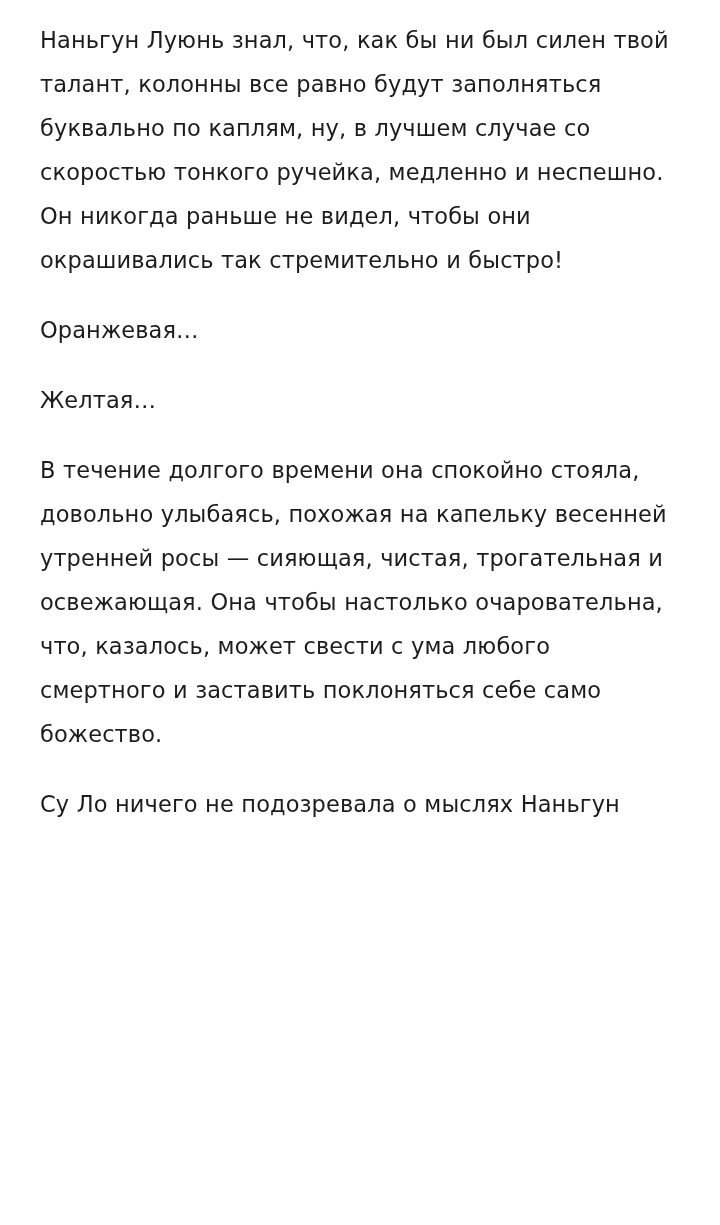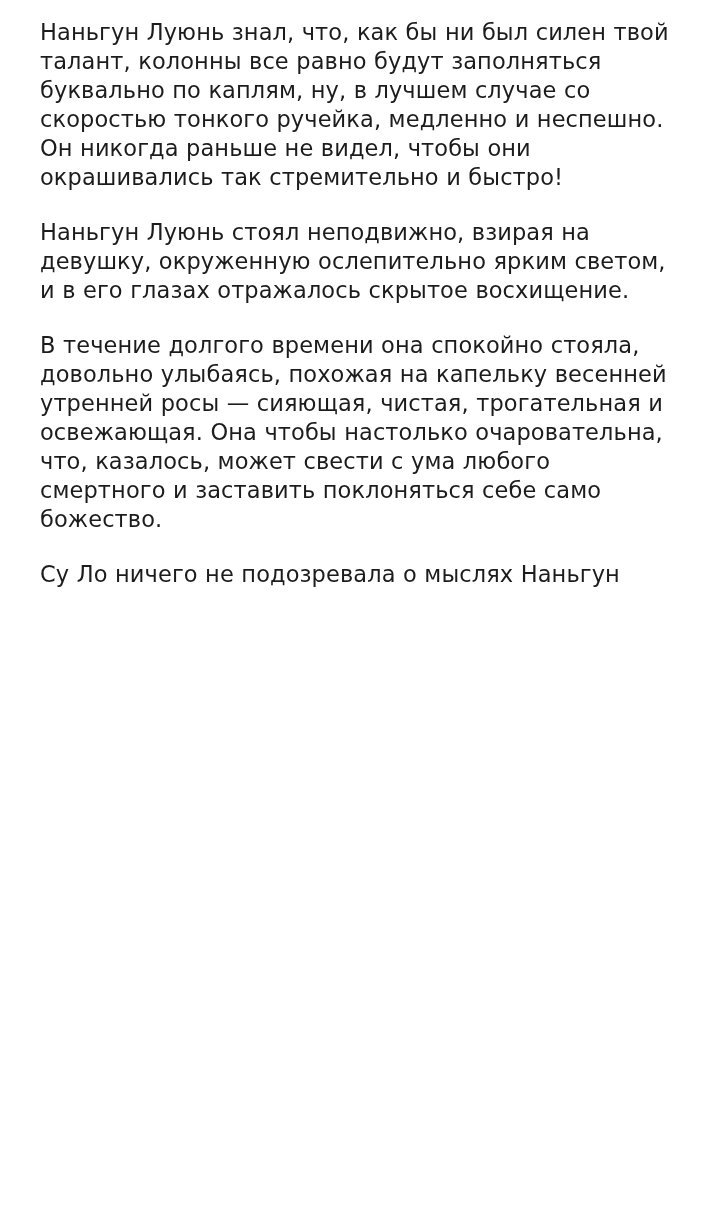--- a/index.html
+++ b/index.html
@@ -14,36 +14,37 @@
     font-family: "DejaVu Sans", "Liberation Sans", sans-serif;
   }
   #reader {
     box-sizing: border-box;
     width: 720px;
     padding: 18px 40px 0 40px;
   }
   p.para {
     margin: 0 0 26px 0;
     font-size: 22.5px;
-    line-height: 29px;
+    line-height: 44px;
     color: #1c1c1c;
     font-weight: 400;
     letter-spacing: 0.1px;
     text-align: left;
     word-spacing: 0.2px;
   }
   p.para:last-child {
     margin-bottom: 0;
   }
   .clipped {
     max-height: 38px;
     overflow: hidden;
   }
 </style>
 </head>
 <body>
 
 <div id="reader">
   <p class="para">Наньгун Луюнь знал, что, как бы ни был силен твой талант, колонны все равно будут заполняться буквально по каплям, ну, в лучшем случае со скоростью тонкого ручейка, медленно и неспешно. Он никогда раньше не видел, чтобы они окрашивались так стремительно и быстро!</p>
-  <p class="para">Наньгун Луюнь стоял неподвижно, взирая на девушку, окруженную ослепительно ярким светом, и в его глазах отражалось скрытое восхищение.</p>
+  <p class="para">Оранжевая…</p>
+  <p class="para">Желтая…</p>
   <p class="para">В течение долгого времени она спокойно стояла, довольно улыбаясь, похожая на капельку весенней утренней росы — сияющая, чистая, трогательная и освежающая. Она чтобы настолько очаровательна, что, казалось, может свести с ума любого смертного и заставить поклоняться себе само божество.</p>
   <p class="para clipped">Су Ло ничего не подозревала о мыслях Наньгун</p>
 </div>
 
 </body></html>

